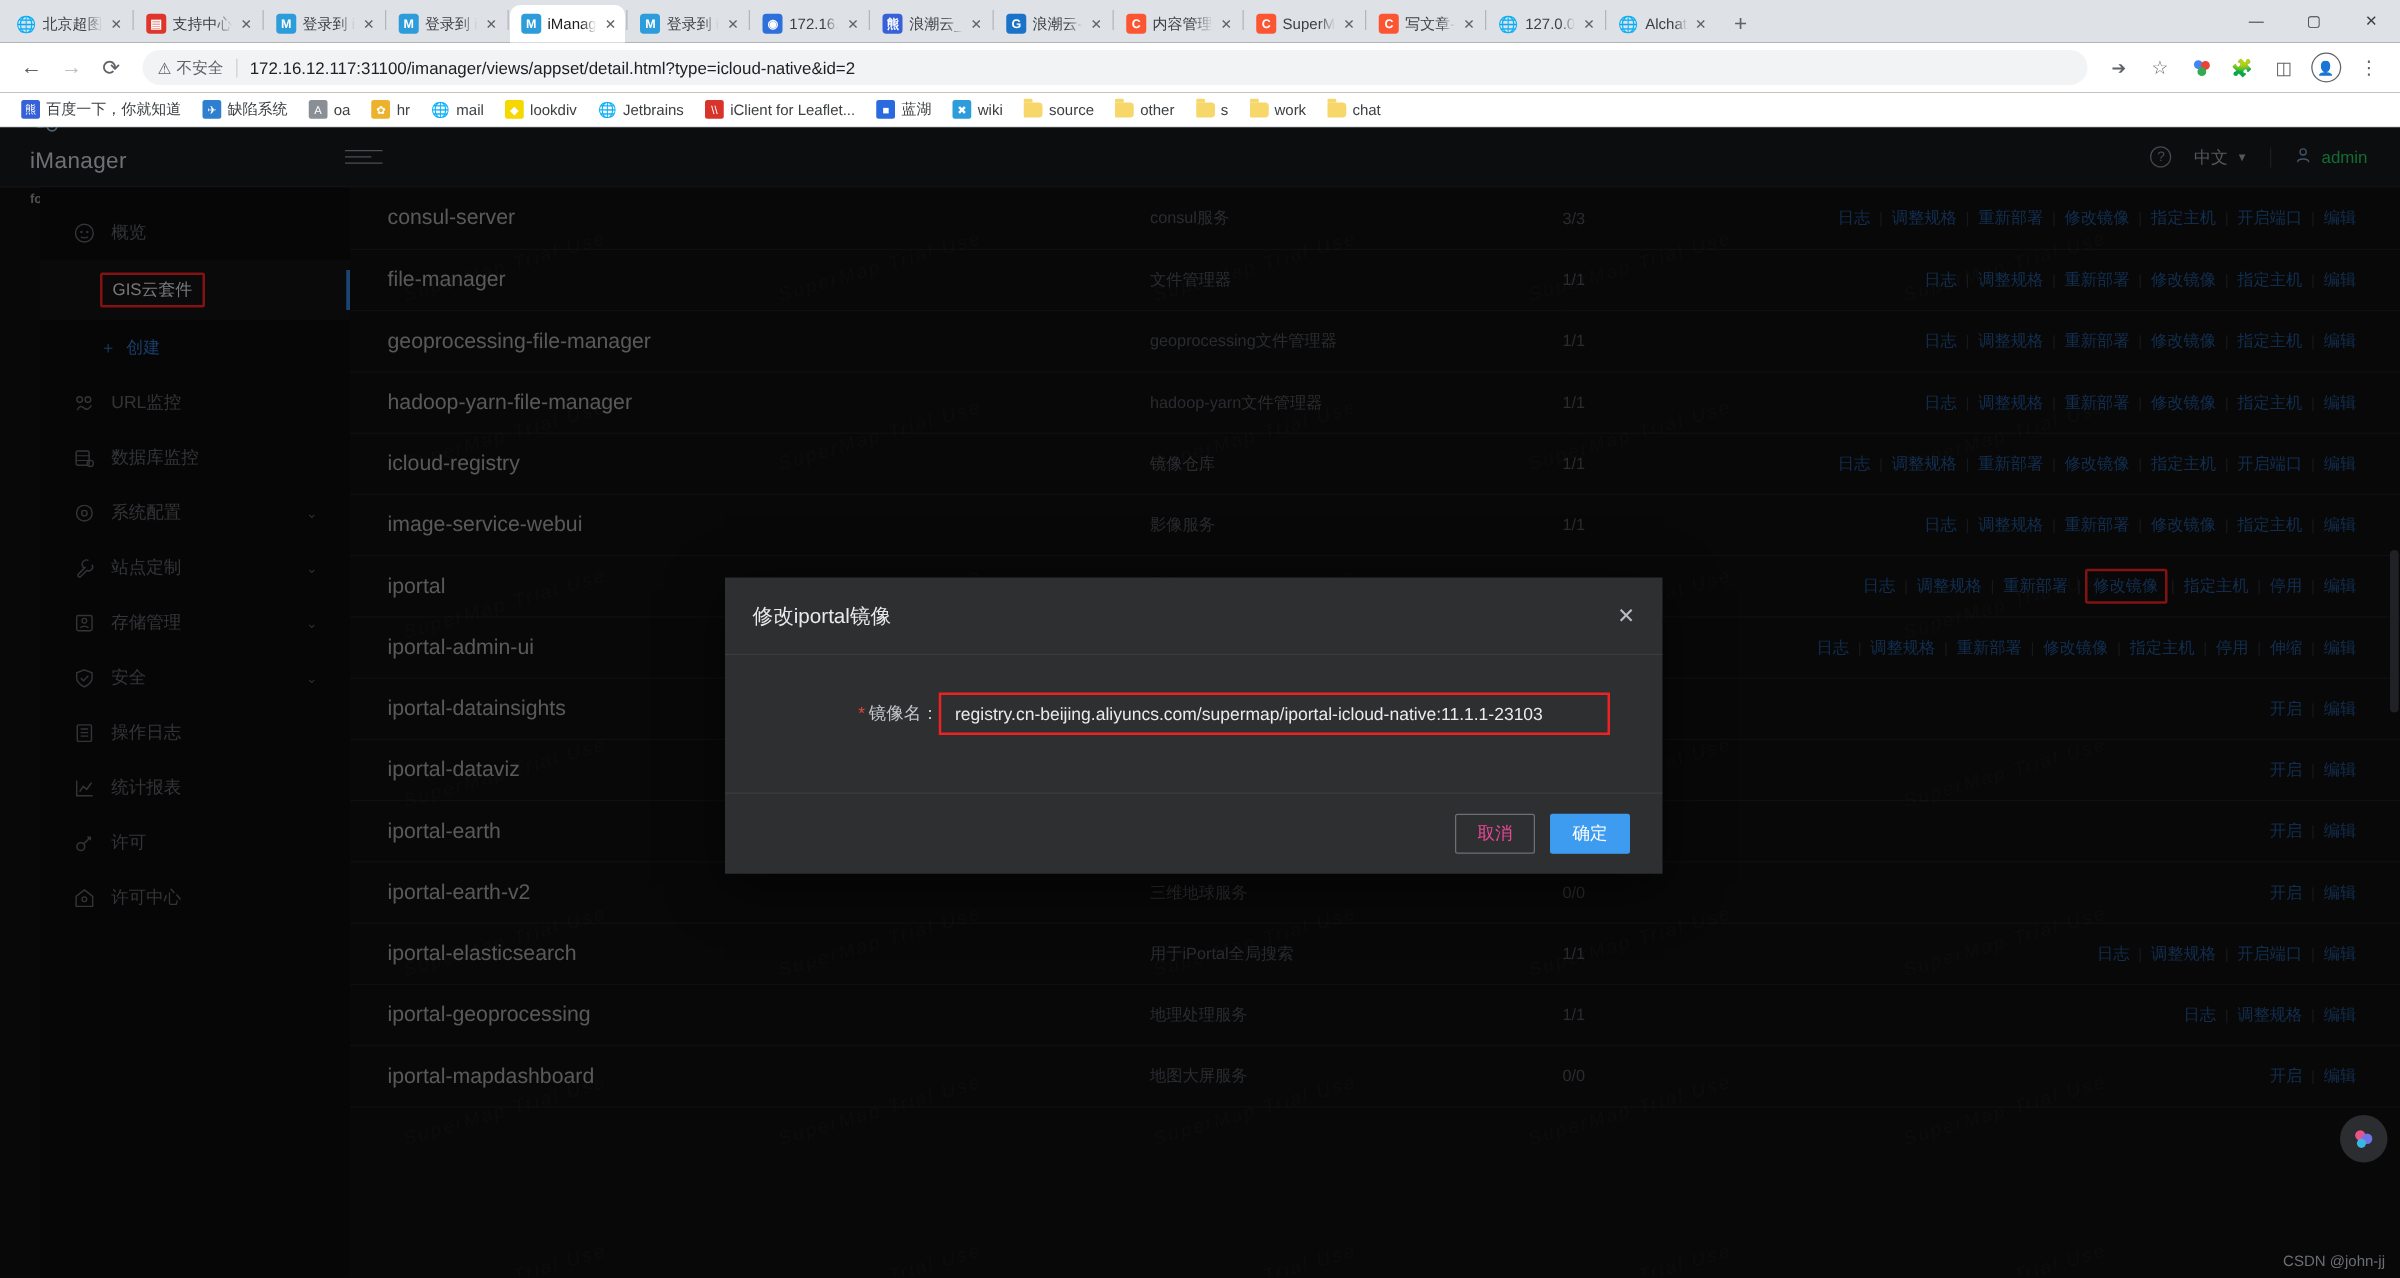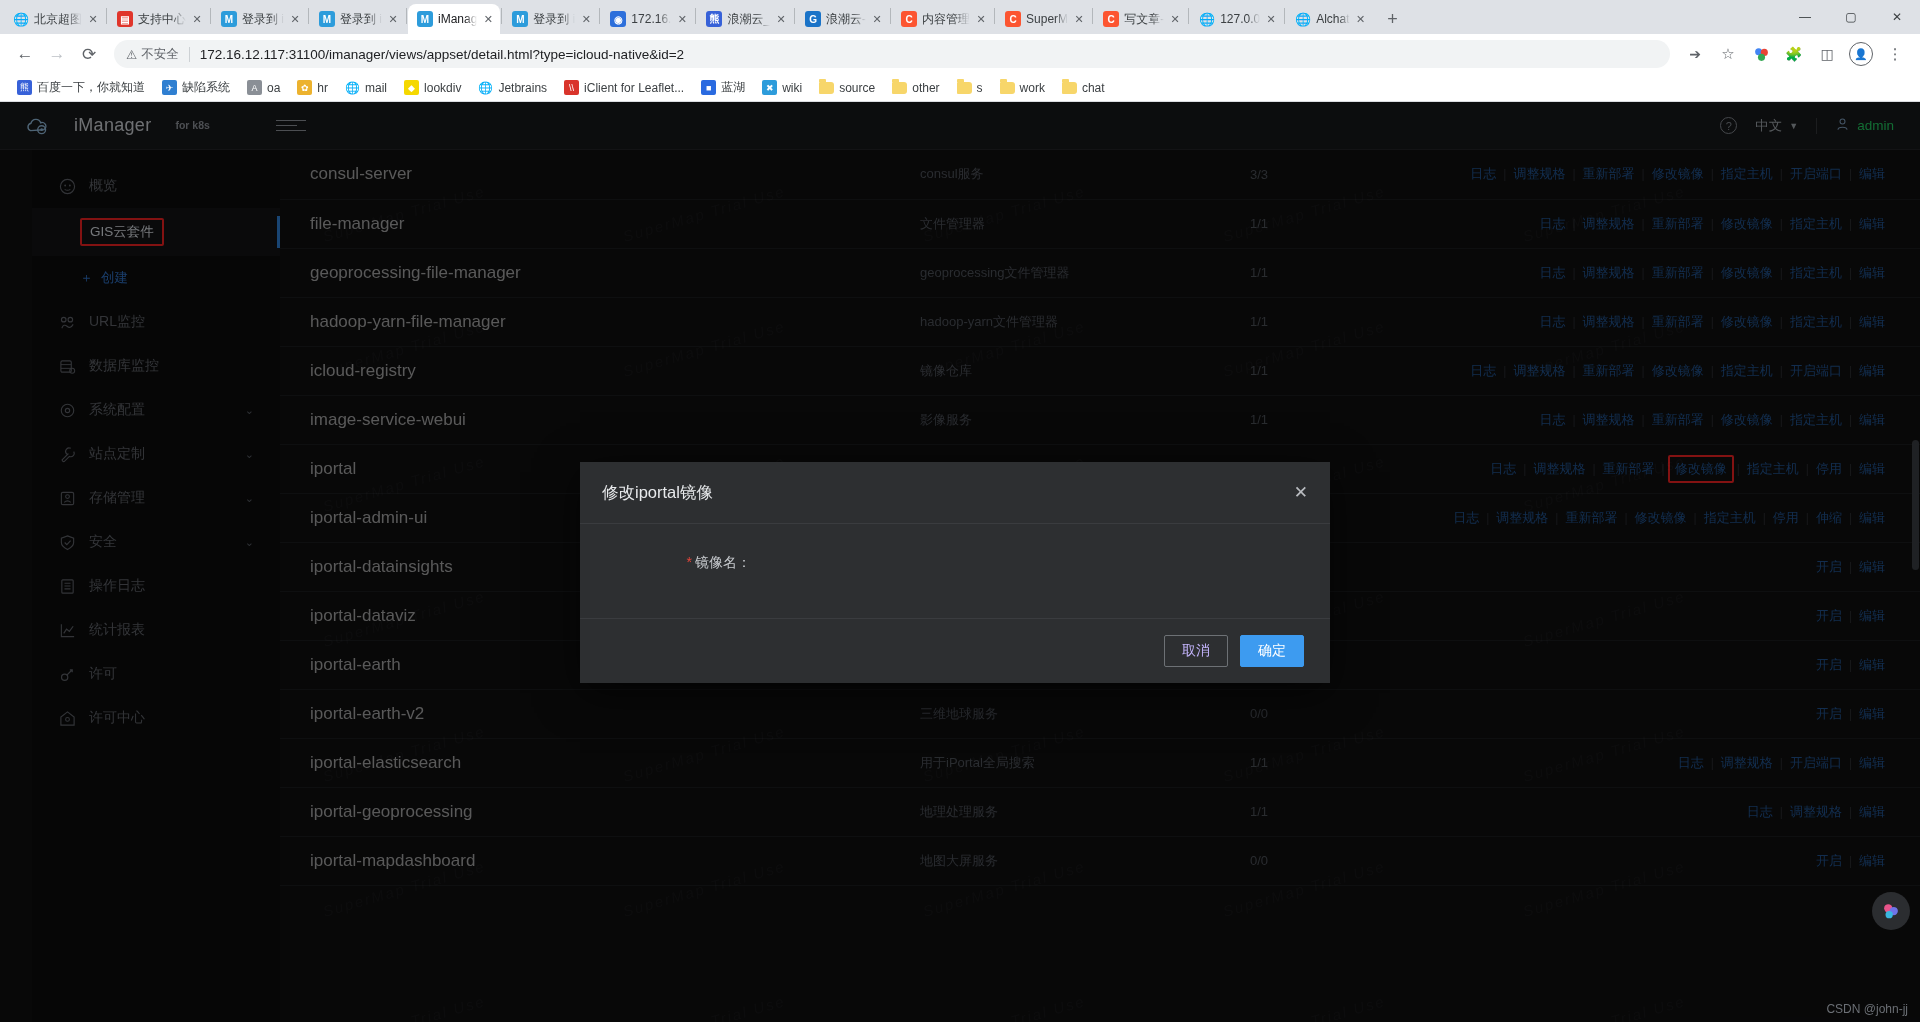--- a/index.html
+++ b/index.html
@@ -42,21 +42,21 @@
                border-bottom:1px solid #dadce0; overflow:hidden; }
   .bm { display:flex; align-items:center; gap:5px; padding:3px 7px; font-size:12px; color:#3c4043; white-space:nowrap; }
   .bm .bmico { width:15px; height:15px; flex:0 0 15px; display:flex; align-items:center; justify-content:center;
                font-size:9px; color:#fff; border-radius:2px; overflow:hidden; }
   .folderico { width:15px; height:12px; background:#f7d66a; border-radius:1px 3px 3px 1px; position:relative; }
   .folderico::before { content:""; position:absolute; left:0; top:-3px; width:7px; height:3px; background:#f7d66a; border-radius:1px 1px 0 0; }
 
   
   .app { position:absolute; left:0; top:102px; width:1920px; height:920px; background:#0f0f10; overflow:hidden; }
   .appheader { height:48px; display:flex; align-items:center; background:#17181a; border-bottom:1px solid #232427; }
-  .logobox { width:248px; display:flex; gap:24px; padding-left:24px; }
+  .logobox { width:248px; display:flex; gap:10px; padding-left:24px;flex-direction:column; }
   .cloudico { width:26px; height:22px; position:relative; }
   .brand { font-size:18px; color:#c9ccd1; letter-spacing:.3px; }
   .brandsub { font-size:10.5px; color:#8d9198; font-weight:bold; align-self:flex-start; margin-top:4px; }
   .hamb { width:30px; display:flex; flex-direction:column; gap:3.5px; margin-left:28px; }
   .hamb i { display:block; height:1.6px; background:#8a8e95; }
   .hamb i:nth-child(2){ width:70%; }
   .hdr-right { margin-left:auto; display:flex; align-items:center; gap:18px; padding-right:26px; color:#9aa0a6; font-size:13.5px; }
   .circq { width:17px; height:17px; border-radius:50%; border:1.3px solid #7e838a; display:flex;
            align-items:center; justify-content:center; font-size:11px; color:#7e838a; }
   .hsep { width:1px; height:16px; background:#343639; }
@@ -109,21 +109,21 @@
             font-size:14px; padding:0 11px; font-family:"Liberation Sans", sans-serif; }
   .finput.hl { border:2px solid #ee2222; }
   .fselect { width:537px; height:40px; background:#343638; border:1px solid #4a4d50; color:#e9ebed;
              font-size:14px; padding:0 11px; -webkit-appearance:none; appearance:none;
              font-family:"Liberation Sans", sans-serif; }
   .selwrap { position:relative; width:537px; }
   .selwrap .chv { position:absolute; right:12px; top:13px; font-size:11px; color:#c3c6ca; pointer-events:none; }
   .mfoot { border-top:1px solid #3a3c3f; padding:16px 26px; display:flex; justify-content:flex-end; gap:12px; }
   .btn { height:32px; padding:0 17px; font-size:14px; border-radius:2px; display:flex; align-items:center;
          font-family:"Liberation Sans", sans-serif; }
-  .btn-cancel { background:#2d2f31; border:1px solid #6d7175; color:#c4b5fd; }
+  .btn-cancel { background:#2d2f31; border:1px solid #6d7175; color:#ec4899; }
   .btn-ok { background:#3d9bf0; border:1px solid #3d9bf0; color:#fff; }
 
   .csdn { position:absolute; right:12px; bottom:6px; font-size:12px; color:#6b6f75; }
   .fab { position:absolute; right:10px; bottom:92px; width:38px; height:38px; border-radius:50%;
          background:#2b2d30; display:flex; align-items:center; justify-content:center; }
 </style>
 </head>
 <body>
 
 <div class="browser">
@@ -785,20 +785,23 @@
     <div class="modal">
       <div class="mhead">
         <span class="mtitle">修改iportal镜像</span>
         <span class="mclose">✕</span>
       </div>
       <div class="mbody">
         <div class="frow">
           <div class="flabel">
             <span class="req">*</span><span>镜像名：</span>
           </div>
+          <div class="fctl">
+            <input class="finput hl" type="text" value="registry.cn-beijing.aliyuncs.com/supermap/iportal-icloud-native:11.1.1-23103" style="">
+          </div>
         </div>
       </div>
       <div class="mfoot">
         <button class="btn btn-cancel">取消</button>
         <button class="btn btn-ok">确定</button>
       </div>
     </div>
 
     <div class="fab">
       <svg width="22" height="22" viewBox="0 0 24 24">

